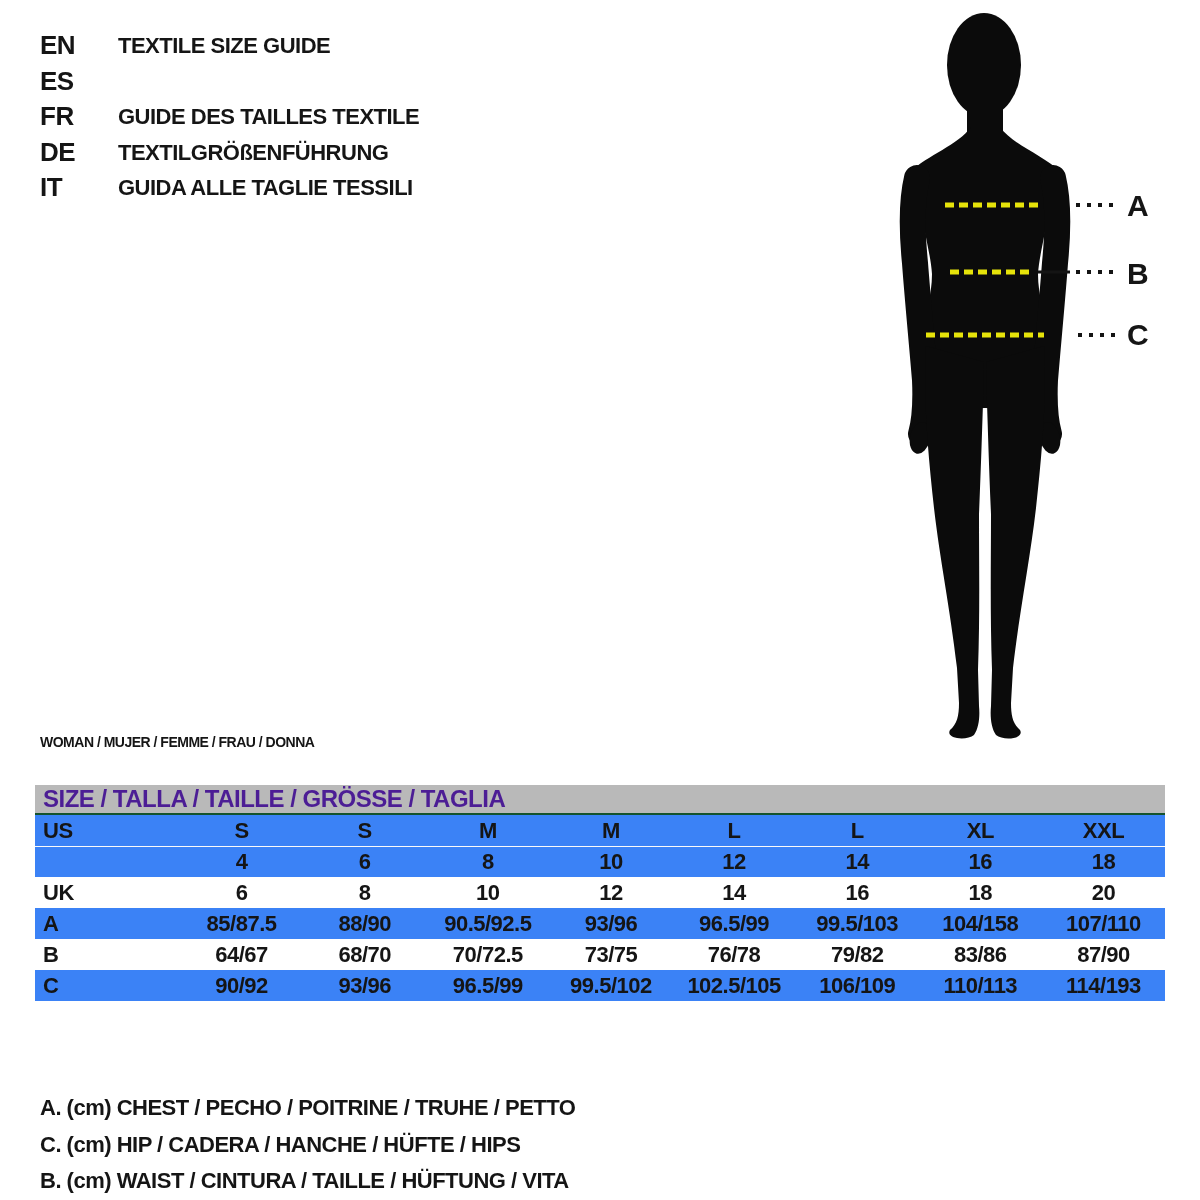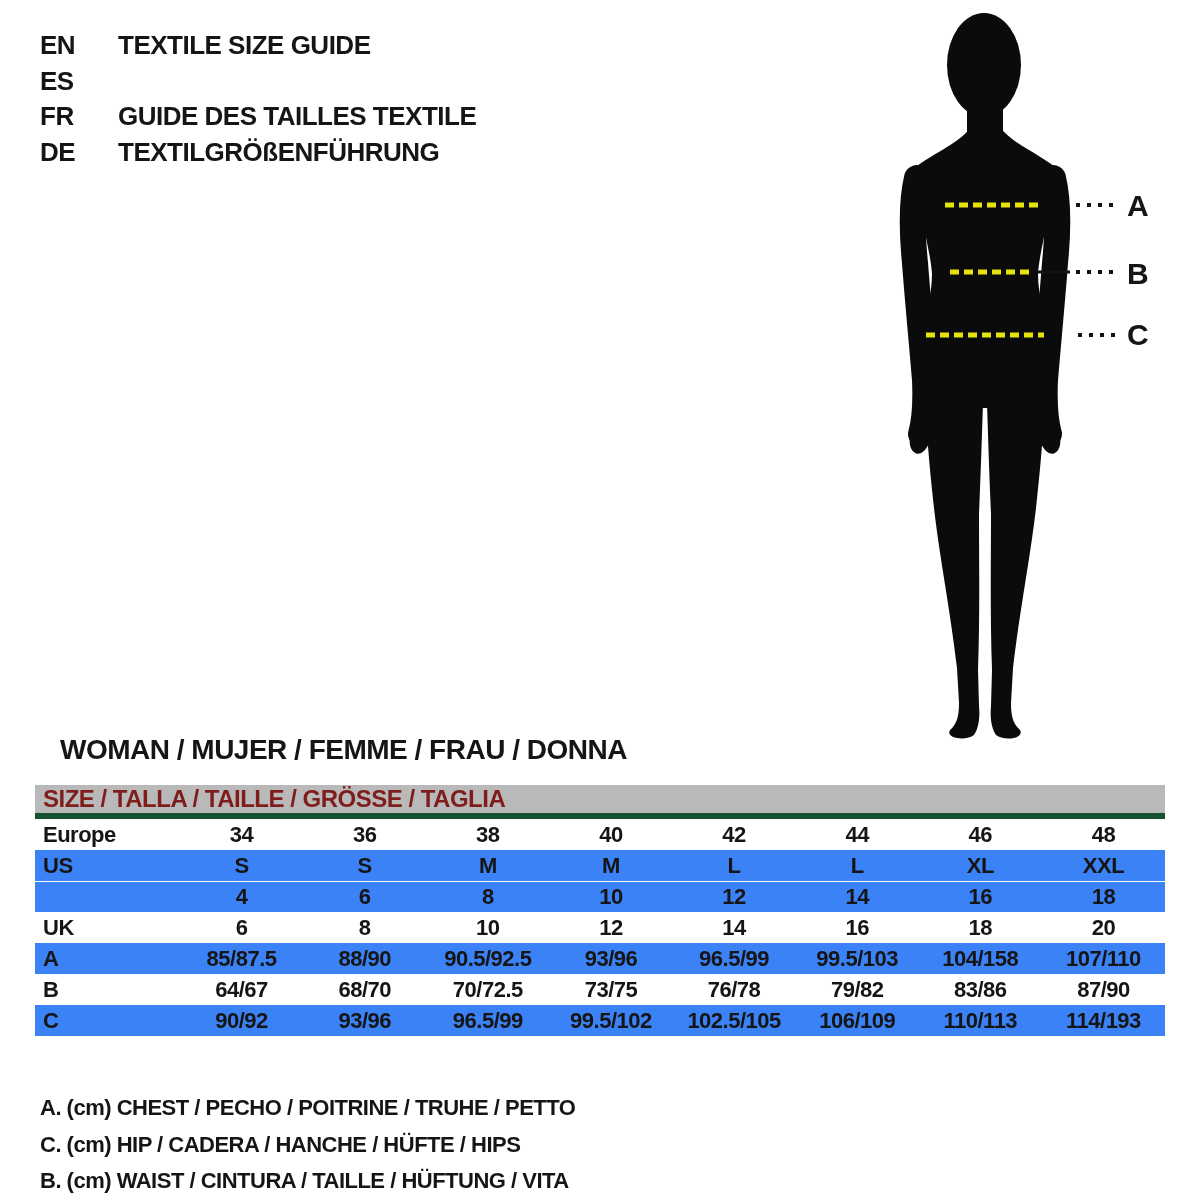--- a/index.html
+++ b/index.html
@@ -4,34 +4,34 @@
 <style>
   html,body{margin:0;padding:0;}
   body{
     width:1200px;height:1200px;position:relative;background:#ffffff;
     font-family:"Liberation Sans", sans-serif;color:#151515;overflow:hidden;
   }
   
   .lang-block{position:absolute;left:40px;top:28px;}
   .lang-row{display:flex;height:35.5px;line-height:35.5px;align-items:flex-end;}
   .lang-code{width:78px;font-weight:bold;font-size:26px;letter-spacing:-0.5px;}
-  .lang-text{font-weight:bold;font-size:26px;letter-spacing:-0.5px;white-space:nowrap;}
+  .lang-text{font-weight:bold;font-size:22px;letter-spacing:-0.5px;white-space:nowrap;}
   
   .figure-wrap{position:absolute;left:870px;top:8px;width:250px;height:745px;}
   .measure-label{position:absolute;font-weight:bold;font-size:30px;letter-spacing:-0.5px;}
   #label-a{left:1127px;top:189px;}
   #label-b{left:1127px;top:257px;}
   #label-c{left:1127px;top:318px;}
   
-  .section-title{position:absolute;left:40px;top:734px;font-weight:bold;font-size:28px;letter-spacing:-0.5px;margin-left:20px;}
+  .section-title{position:absolute;left:40px;top:734px;font-weight:bold;font-size:14px;letter-spacing:-0.5px;}
   
   .size-table{position:absolute;left:35px;top:785px;width:1130px;}
   .t-header{
-    height:28px;line-height:28px;background:#b9b9b9;border-bottom:6px solid #14532d;
-    font-weight:bold;font-size:24px;color:#7f1d1d;padding-left:8px;letter-spacing:-0.5px;
+    height:28px;line-height:28px;background:#b9b9b9;border-bottom:2px solid #14532d;
+    font-weight:bold;font-size:24px;color:#4c1d95;padding-left:8px;letter-spacing:-0.5px;
   }
   .trow{display:grid;grid-template-columns:145px repeat(8,1fr);height:31px;line-height:31px;}
   .trow.alt{background:#3b82f6;}
   .trow.alt-sep{border-top:1px solid #fafafa;height:30px;line-height:30px;}
   .tlabel{font-weight:bold;font-size:22px;padding-left:8px;letter-spacing:-0.5px;}
   .tcell{font-weight:bold;font-size:22px;text-align:center;letter-spacing:-0.5px;}
   
   .legend{position:absolute;left:40px;top:1090px;}
   .legend-row{height:36.5px;line-height:36.5px;font-weight:bold;font-size:22px;letter-spacing:-0.5px;white-space:nowrap;}
 </style>
@@ -46,20 +46,24 @@
   <div class="lang-row">
     <span class="lang-code">ES</span>
   </div>
   <div class="lang-row">
     <span class="lang-code">FR</span>
     <span class="lang-text">GUIDE DES TAILLES TEXTILE</span>
   </div>
   <div class="lang-row">
     <span class="lang-code">DE</span>
     <span class="lang-text">TEXTILGRÖßENFÜHRUNG</span>
+  </div>
+  <div class="lang-row">
+    <span class="lang-code">IT</span>
+    <span class="lang-text">GUIDA ALLE TAGLIE TESSILI</span>
   </div>
 </div>
 
 <div class="figure-wrap">
   <svg width="250" height="745" viewBox="0 0 250 745" xmlns="http://www.w3.org/2000/svg">
     <g fill="#0b0b0b">
 
       <ellipse cx="114" cy="57" rx="37" ry="52"></ellipse>
 
       <rect x="97" y="78" width="36" height="48"></rect>
@@ -120,31 +124,20 @@
 
 <span class="measure-label" id="label-a">A</span>
 <span class="measure-label" id="label-b">B</span>
 <span class="measure-label" id="label-c">C</span>
 
 <div class="section-title">WOMAN / MUJER / FEMME / FRAU / DONNA</div>
 
 <div class="size-table">
   <div class="t-header">SIZE / TALLA / TAILLE / GRÖSSE / TAGLIA</div>
 
-  <div class="trow">
-    <div class="tlabel">Europe</div>
-    <div class="tcell">34</div>
-    <div class="tcell">36</div>
-    <div class="tcell">38</div>
-    <div class="tcell">40</div>
-    <div class="tcell">42</div>
-    <div class="tcell">44</div>
-    <div class="tcell">46</div>
-    <div class="tcell">48</div>
-  </div>
 
   <div class="trow alt">
     <div class="tlabel">US</div>
     <div class="tcell">S</div>
     <div class="tcell">S</div>
     <div class="tcell">M</div>
     <div class="tcell">M</div>
     <div class="tcell">L</div>
     <div class="tcell">L</div>
     <div class="tcell">XL</div>

